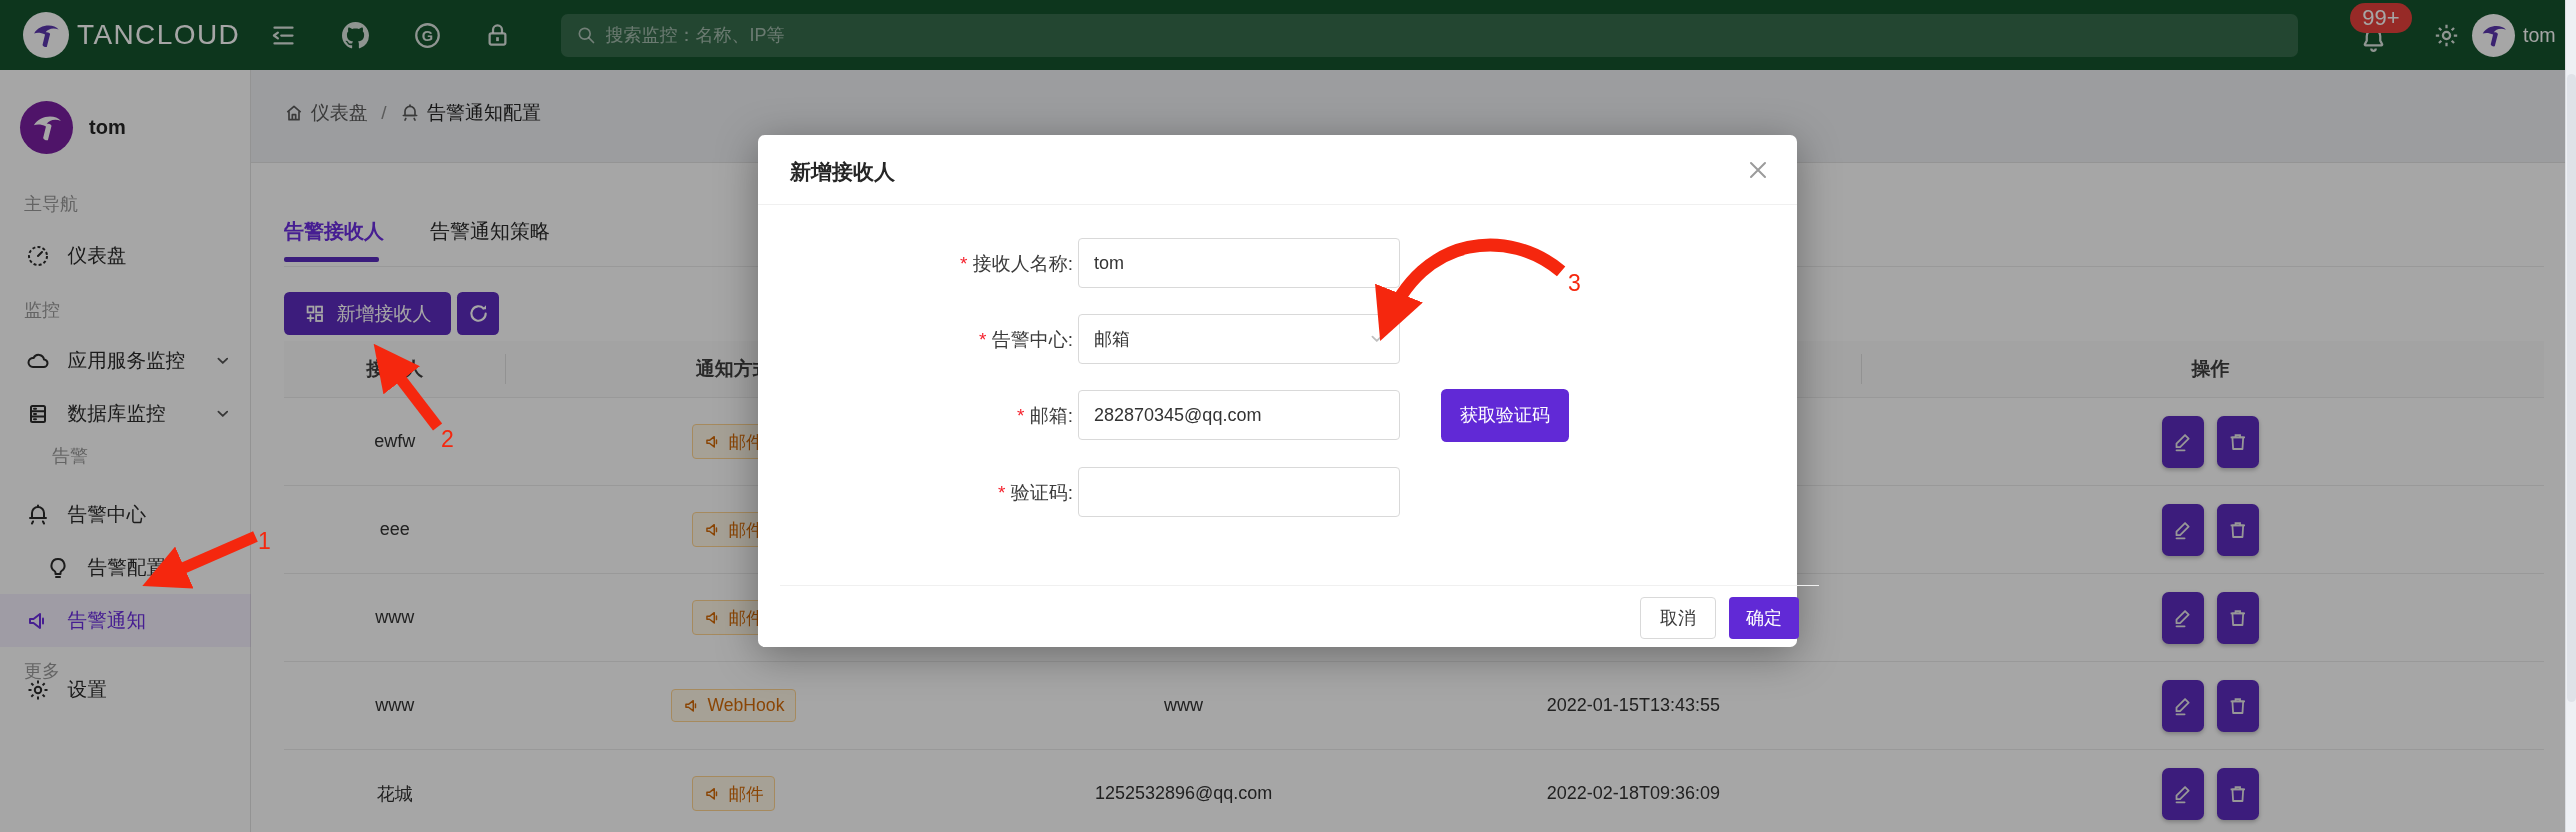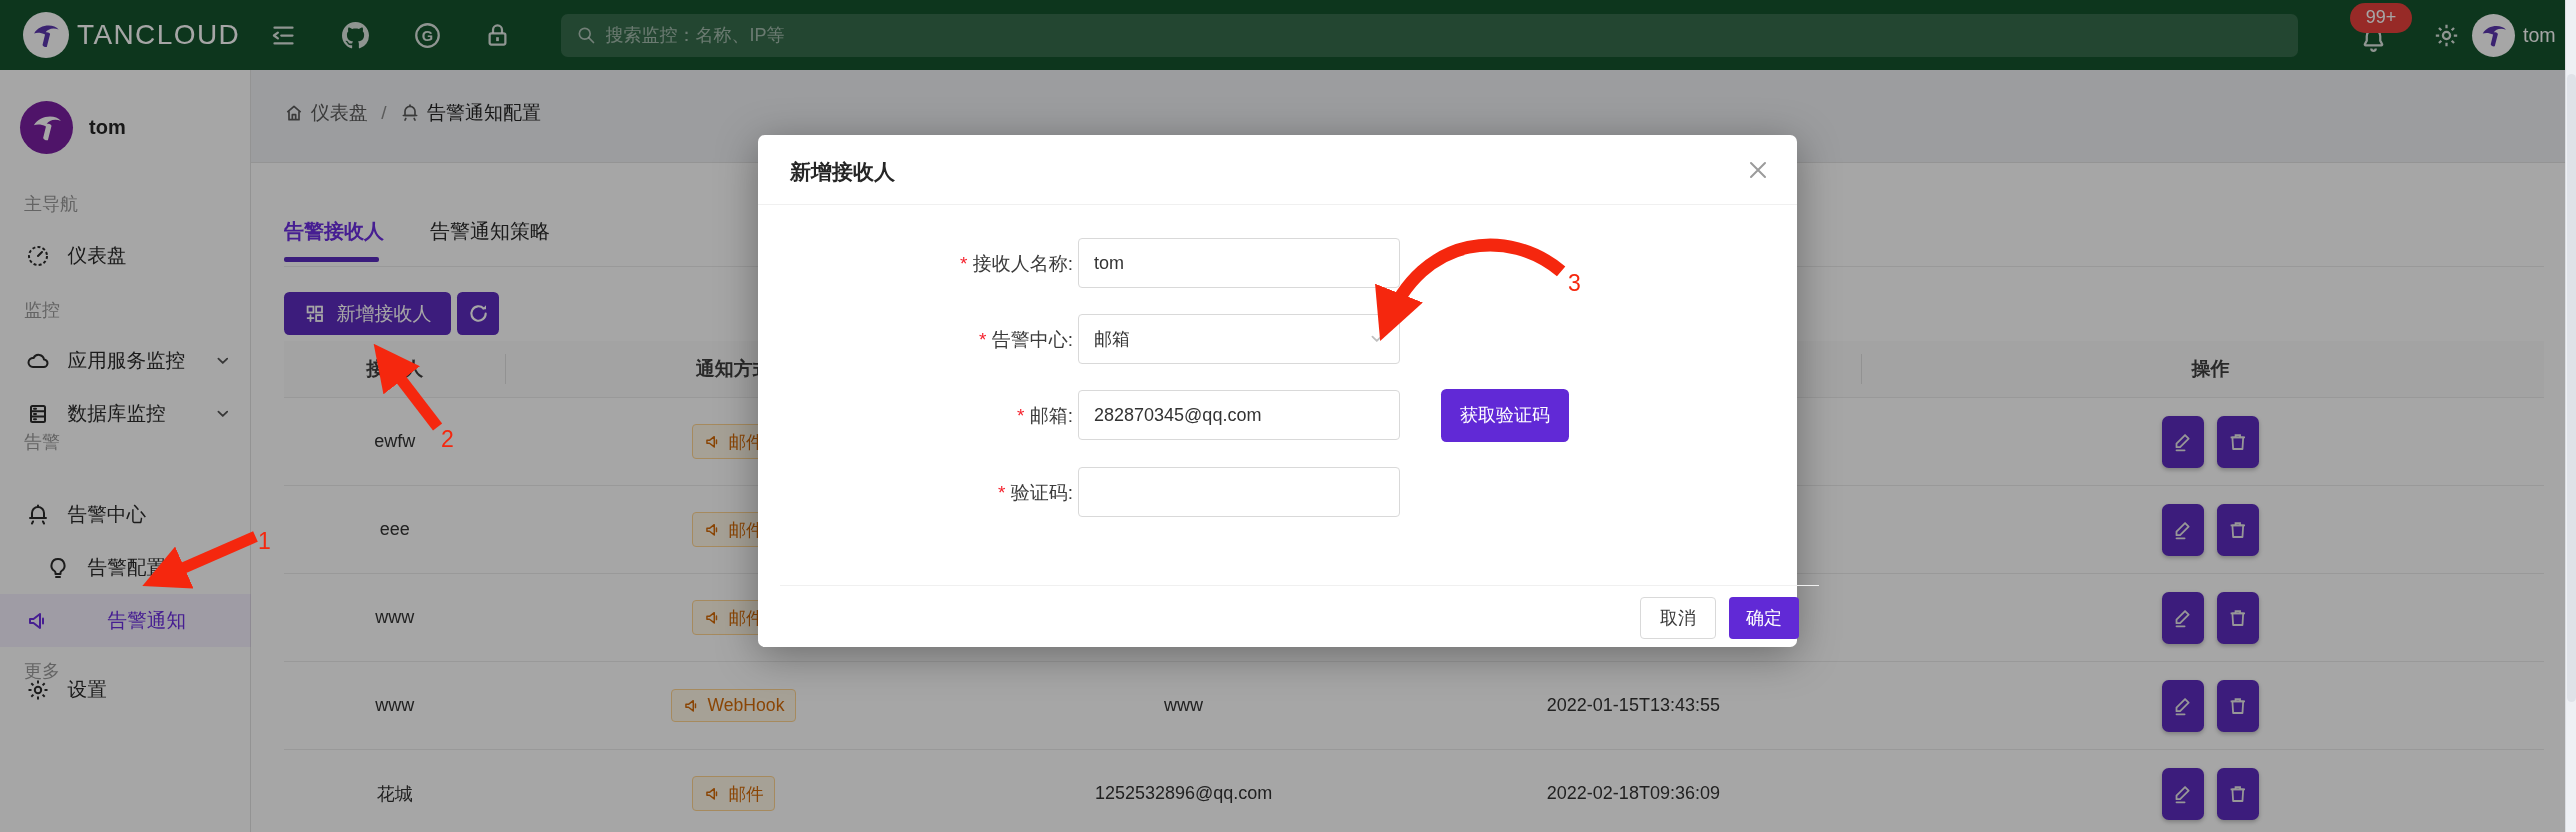--- a/index.html
+++ b/index.html
@@ -9,21 +9,21 @@
 
   
   .navbar { position:absolute; left:0; top:0; width:2576px; height:70px; background:#14532d; display:flex; align-items:center; z-index:10; }
   .logo-wrap { position:absolute; left:23px; top:11.5px; display:flex; align-items:center; }
   .logo-circle { width:46px; height:46px; border-radius:50%; background:#ffffff; display:flex; align-items:center; justify-content:center; }
   .brand { color:#ffffff; font-size:28px; font-weight:500; letter-spacing:1.4px; margin-left:8px; }
   .nav-ic { position:absolute; top:21.6px; width:27px; height:27px; color:rgba(255,255,255,0.85); cursor:pointer; }
   .nav-search { position:absolute; left:561px; top:13.5px; width:1737px; height:43px; background:rgba(255,255,255,0.15); border-radius:6.8px; display:flex; align-items:center; padding:0 15px; }
   .nav-search input { flex:1; background:transparent; border:none; outline:none; color:rgba(255,255,255,0.92); font-size:18px; margin-left:9.5px; font-family:inherit; }
   .nav-search input::placeholder { color:rgba(255,255,255,0.55); }
-  .badge { position:absolute; left:2350px; top:2.7px; min-width:62px; height:30px; border-radius:16px; background:#e8413d; color:#fff; font-size:18px; display:flex; align-items:center; justify-content:center; padding:0 9.5px; z-index:12; }
+  .badge { position:absolute; left:2350px; top:2.7px; min-width:62px; height:30px; border-radius:16px; background:#e8413d; color:#fff; font-size:22px; display:flex; align-items:center; justify-content:center; padding:0 9.5px; z-index:12; }
   .nav-avatar { position:absolute; left:2472px; top:13.5px; width:43px; height:43px; border-radius:50%; background:#ffffff; display:flex; align-items:center; justify-content:center; }
   .nav-user { position:absolute; left:2523px; top:24px; color:#fff; font-size:19.6px; }
 
   
   .sidebar { position:absolute; left:0; top:70px; width:251px; height:762px; background:#ffffff; border-right:0.7px solid #e2e2e2; z-index:5; }
   .side-user { position:absolute; left:0; top:20px; width:251px; height:74px; display:flex; align-items:center; }
   .side-avatar { width:53px; height:53px; border-radius:50%; background:#7a1fa2; margin-left:20px; display:flex; align-items:center; justify-content:center; }
   .side-username { font-size:20px; font-weight:bold; color:#262626; margin-left:16px; }
   .side-section { position:absolute; left:24px; color:#9a9a9a; font-size:18px; }
   .side-item { position:absolute; left:0; width:251px; height:53px; display:flex; align-items:center; color:#2b2b2b; font-size:19.6px; cursor:pointer; }
@@ -258,34 +258,34 @@
   <div class="side-item" style="top:317px;">
     <svg class="ic sic" viewBox="0 0 36 36" width="24" height="24">
         <use href="#i-db"></use>
       </svg>
     <span class="slabel">数据库监控</span>
     <svg class="ic chev" viewBox="0 0 26 26" width="17.6" height="17.6">
         <use href="#i-chev"></use>
       </svg>
   </div>
 
-  <div class="side-section" style="top:360px;">告警</div>
+  <div class="side-section" style="top:374px;margin-left:28px;">告警</div>
   <div class="side-item" style="top:418px;">
     <svg class="ic sic" viewBox="0 0 36 36" width="24" height="24">
         <use href="#i-alarm"></use>
       </svg>
     <span class="slabel">告警中心</span>
   </div>
   <div class="side-item" style="top:471px;padding-left:20px;">
     <svg class="ic sic" viewBox="0 0 36 36" width="24" height="24">
         <use href="#i-bulb"></use>
       </svg>
     <span class="slabel">告警配置</span>
   </div>
-  <div class="side-item active" style="top:524px;gap:40px;">
+  <div class="side-item active" style="top:524px;">
     <svg class="ic sic" viewBox="0 0 36 36" width="24" height="24">
         <use href="#i-mega"></use>
       </svg>
     <span class="slabel">告警通知</span>
   </div>
 
   <div class="side-section" style="top:589px;">更多</div>
   <div class="side-item" style="top:593px;">
     <svg class="ic sic" viewBox="0 0 36 36" width="24" height="24">
         <use href="#i-gear"></use>

